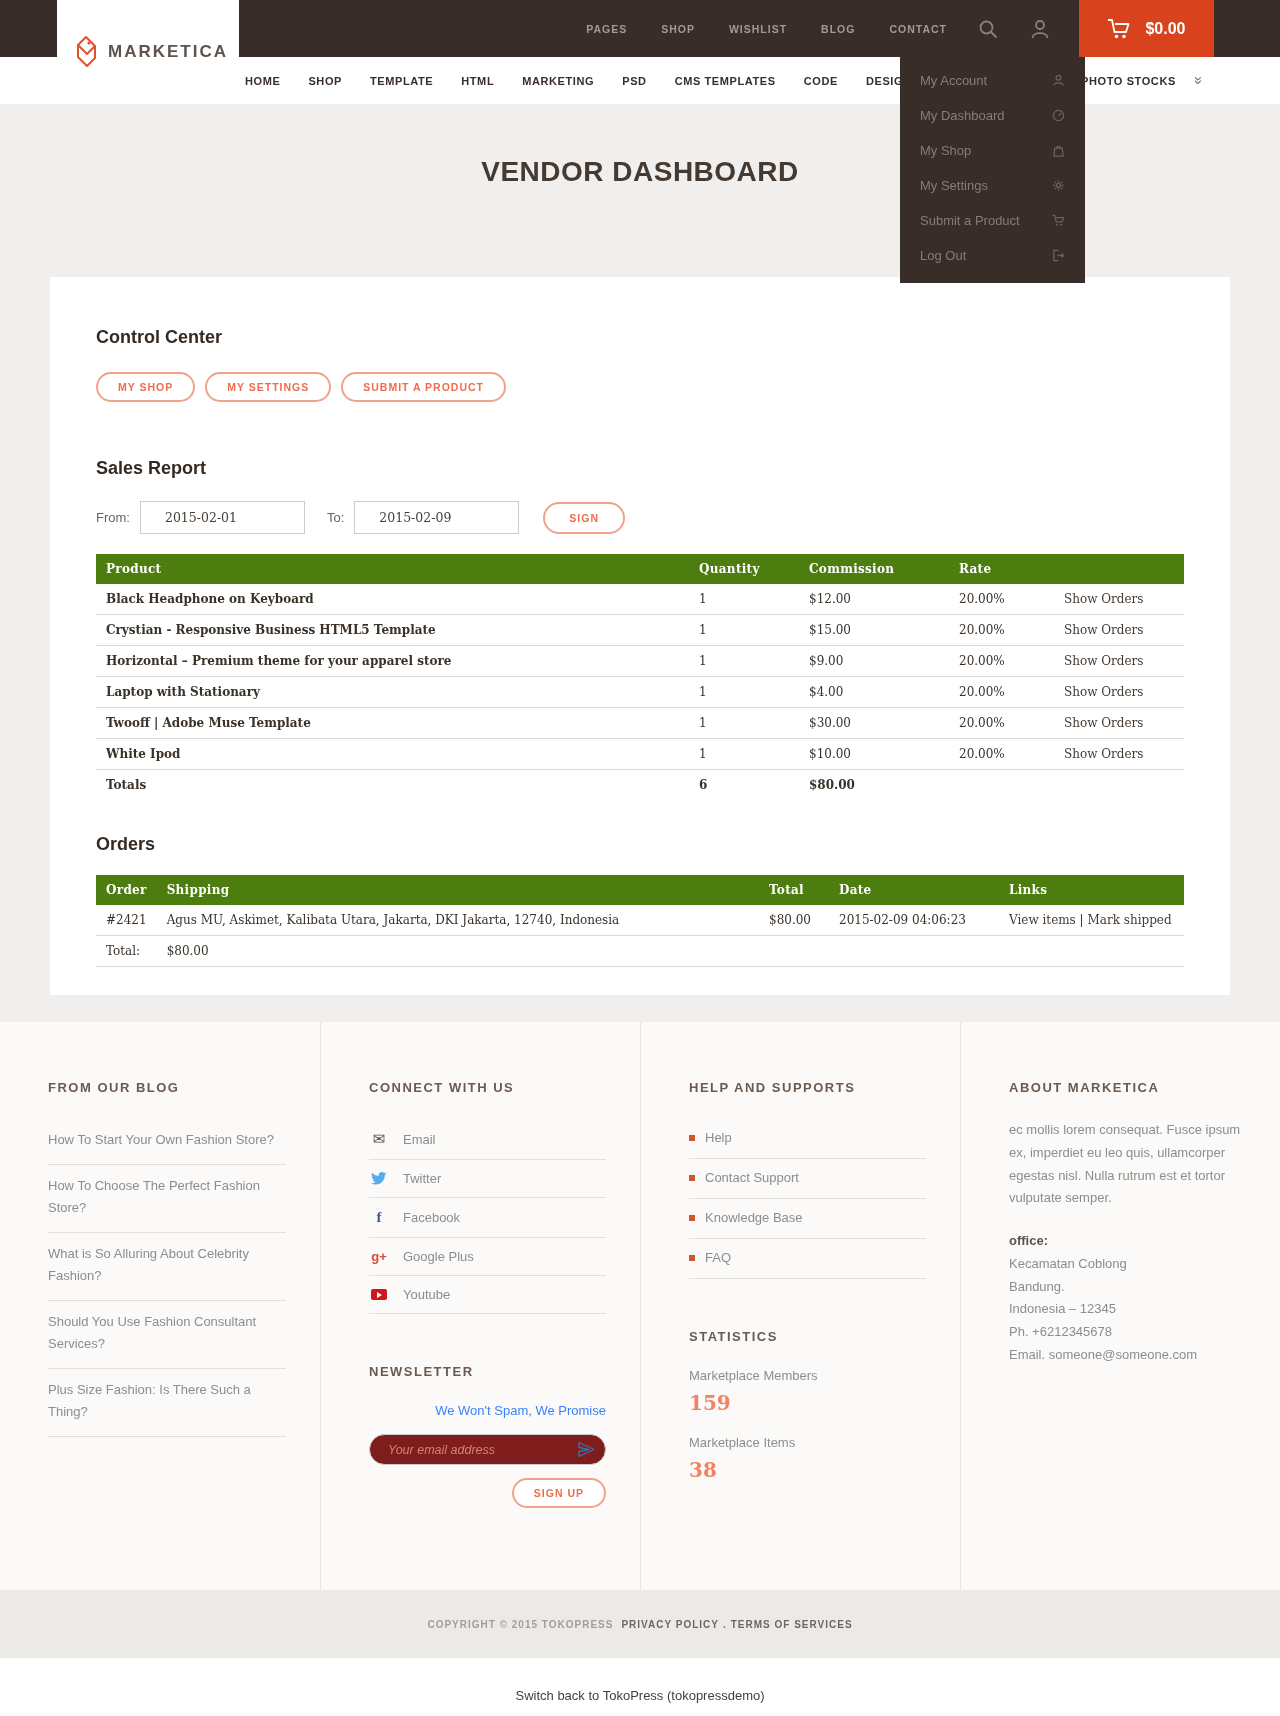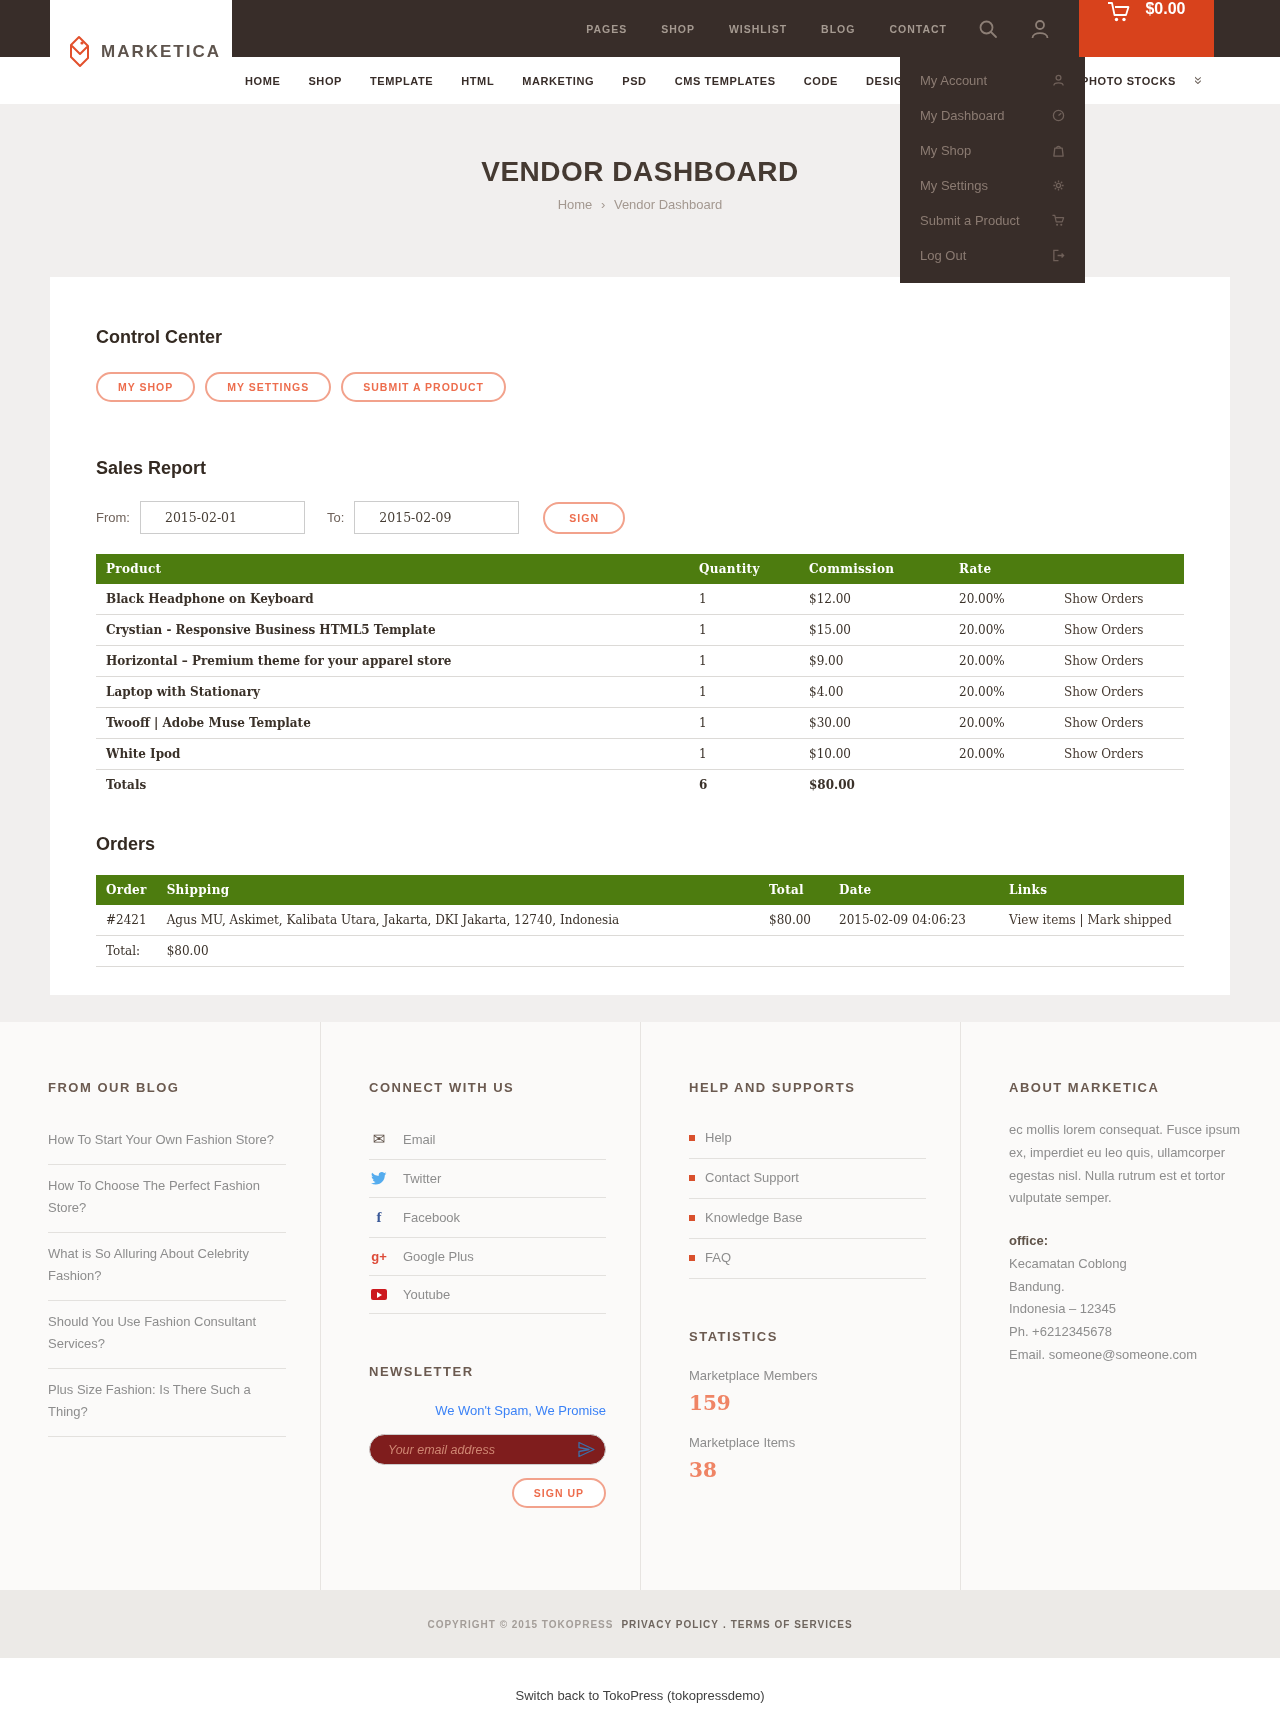--- a/index.html
+++ b/index.html
@@ -13,35 +13,35 @@
     overflow:hidden;
   }
 
   
   .topbar {
     height:57px; background:#382d29;
     display:flex; align-items:center; justify-content:flex-end;
     position:relative; z-index:30;
   }
   .logo-box {
-    position:absolute; top:0; left:50px; width:182px; height:104px;
+    position:absolute; top:0; left:57px; width:182px; height:104px;
     background:#ffffff; z-index:40;
     display:flex; align-items:center; justify-content:center; gap:10px;
   }
   .logo-text { font-size:17px; font-weight:bold; letter-spacing:2px; color:#5e544d; }
   .top-links { display:flex; align-items:center; gap:34px; }
   .top-link {
     font-size:10.5px; font-weight:bold; letter-spacing:1px; color:#a59a91; cursor:pointer;
   }
   .top-iconbtn { margin-left:30px; cursor:pointer; display:flex; align-items:center; }
   .cart-box {
     margin-left:28px; margin-right:66px;
     height:57px; min-width:135px; padding:0 20px;
     background:#d8421c; color:#ffffff;
-    display:flex; justify-content:center; gap:12px;
+    display:flex; align-items:center; justify-content:center; gap:12px;
     font-size:16px; font-weight:bold; cursor:pointer;
   }
 
   
   .mainnav {
     height:47px; background:#ffffff;
     display:flex; align-items:center;
     padding-left:245px; position:relative; z-index:10;
   }
   .mainnav .nav-item {
@@ -302,25 +302,20 @@
           <path d="M7 1.5 H2 V12.5 H7" fill="none" stroke="#82726a" stroke-width="1.4"></path>
           <path d="M6 7 H12.5 M10.3 4.8 L12.5 7 L10.3 9.2" fill="none" stroke="#82726a" stroke-width="1.4"></path>
         </svg>
     </span>
   </div>
 </div>
 
 <div class="hero-wrap">
   <div class="hero">
     <div class="hero-title">VENDOR DASHBOARD</div>
-    <div class="breadcrumb">
-      <span>Home</span>
-      <span class="bc-sep">›</span>
-      <span>Vendor Dashboard</span>
-    </div>
   </div>
 
   <div class="card">
 
     <h2 class="section-heading">Control Center</h2>
     <div class="cc-buttons">
       <span class="pill-btn">MY SHOP</span>
       <span class="pill-btn">MY SETTINGS</span>
       <span class="pill-btn">SUBMIT A PRODUCT</span>
     </div>

